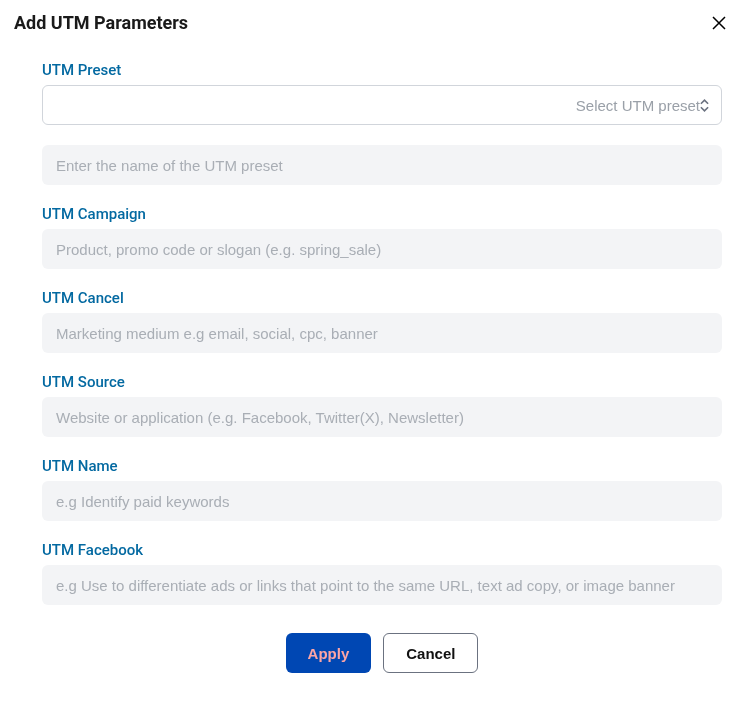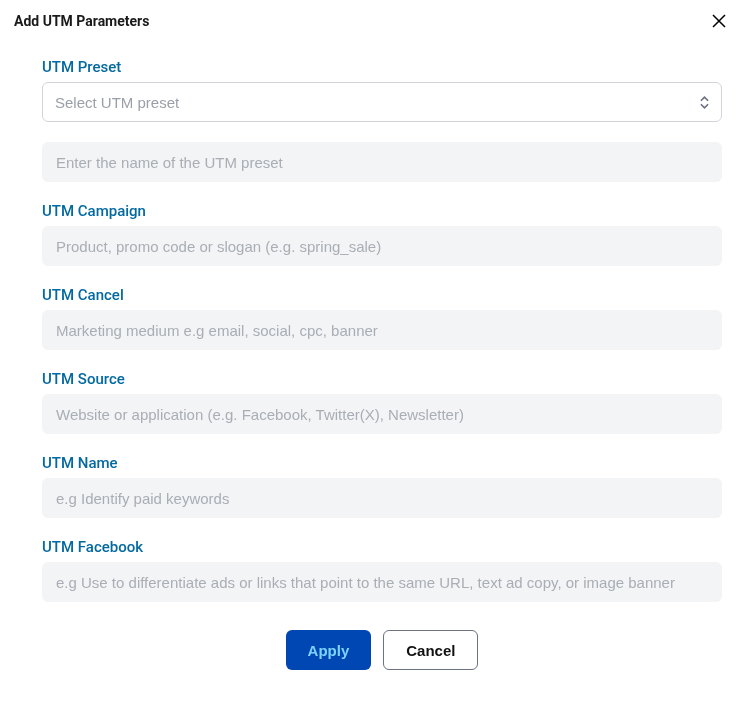--- a/index.html
+++ b/index.html
@@ -15,21 +15,21 @@
       padding: 12px 14px;
       color: #1a1a1a;
     }
     .header {
       display: flex;
       justify-content: space-between;
       align-items: center;
       margin-bottom: 28px;
     }
     .title {
-      font-size: 14px;
+      font-size: 18px;
       font-weight: 700;
     }
     .close-icon {
       cursor: pointer;
       color: #000;
       width: 18px;
       height: 18px;
       display: flex;
       align-items: center;
       justify-content: center;
@@ -63,21 +63,21 @@
       border: 1px solid #d1d5db;
       border-radius: 6px;
       background: #fff;
       padding: 12px 12px;
       font-size: 15px;
       color: #9aa0a8;
       text-align: left;
       cursor: pointer;
       display: flex;
       align-items: center;
-      justify-content: space-between;
+      justify-content: flex-end;
     }
     .chevrons {
       color: #6b7280;
       display: flex;
       flex-direction: column;
       align-items: center;
       gap: 1px;
     }
     .chevrons svg {
       width: 9px;
@@ -112,21 +112,21 @@
       border-radius: 6px;
       font-size: 15px;
       font-weight: 600;
       cursor: pointer;
       display: inline-flex;
       align-items: center;
       justify-content: center;
     }
     .btn-primary {
       background: #0047b3;
-      color: #7dd3fc;
+      color: #fca5a5;
       border: none;
     }
     .btn-secondary {
       background: #fff;
       color: #111;
       border: 1px solid #6b7280;
     }
   </style>
 </head>
 <body>

